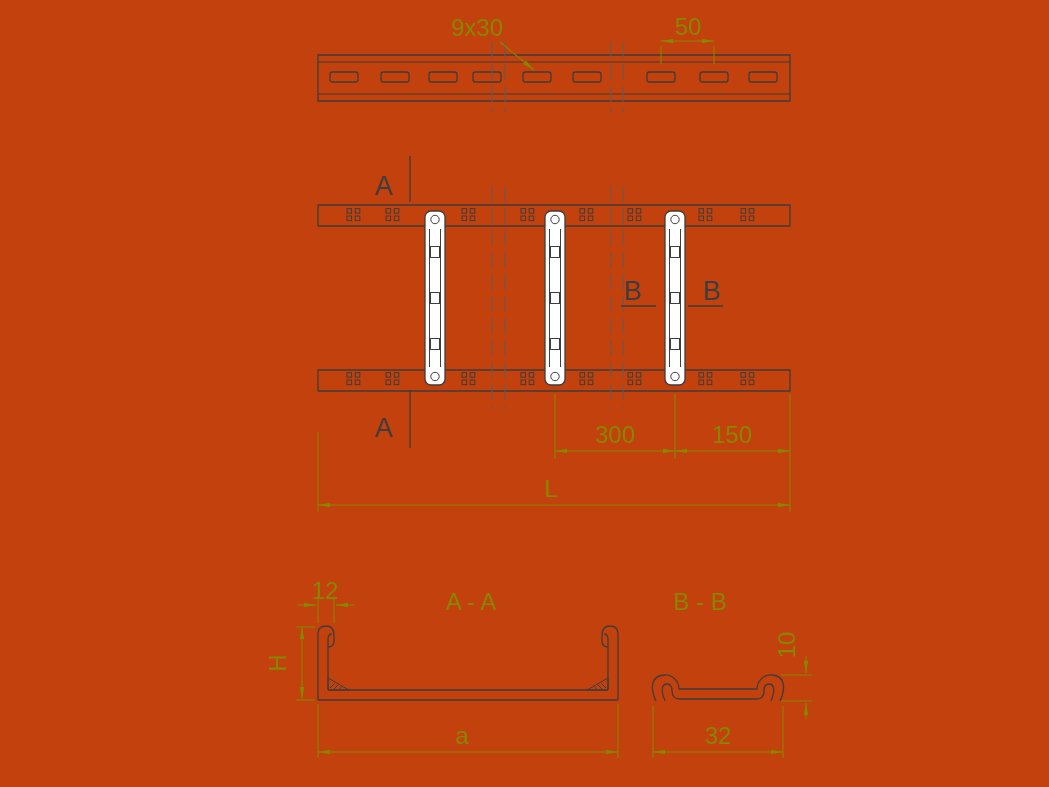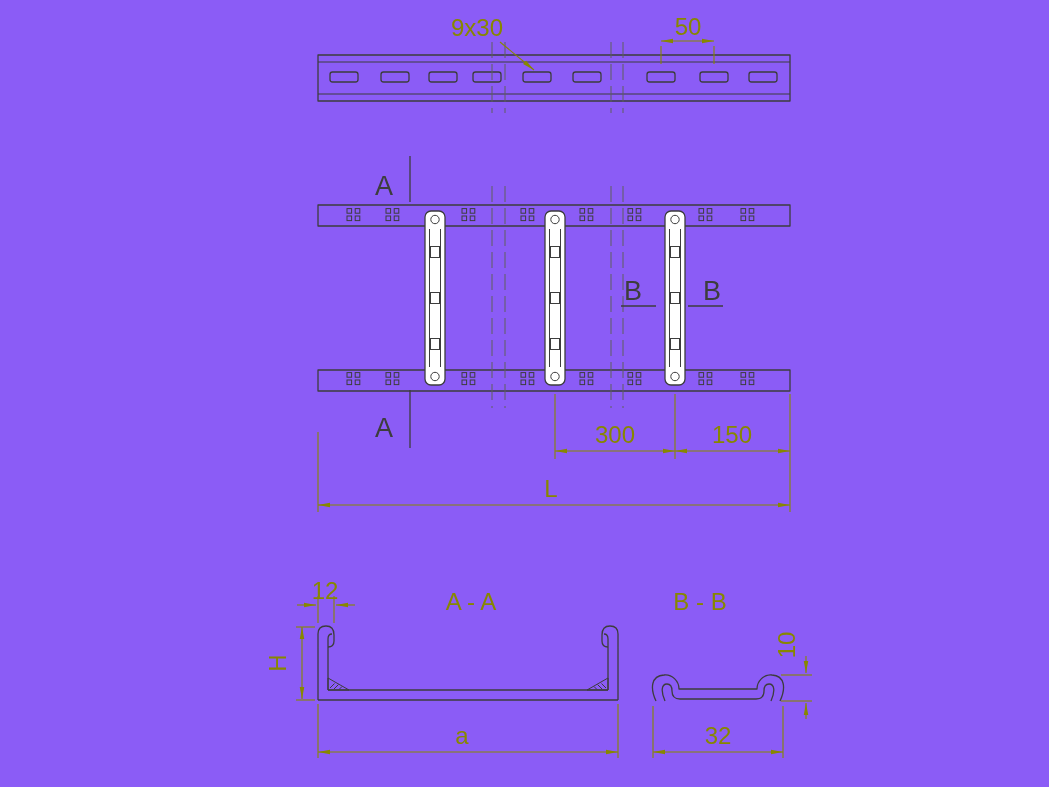--- a/index.html
+++ b/index.html
@@ -1,16 +1,16 @@
 <!DOCTYPE html>
 <html><head>
 <meta charset="utf-8">
 <style>
   html,body{margin:0;padding:0;background:#ffffff;}
-  .stage{position:relative;width:1049px;height:787px;background:#8b5cf6;overflow:hidden;
+  .stage{position:relative;width:1049px;height:787px;background:#c2410c;overflow:hidden;
          font-family:"Liberation Sans",sans-serif;}
   svg{display:block;}
   .ln{stroke:#3d3d3d;stroke-width:1.3;fill:none;stroke-linejoin:round;stroke-linecap:butt;}
   .lnf{stroke:#3d3d3d;stroke-width:1.3;fill:#ffffff;stroke-linejoin:round;}
   .ln1{stroke-width:1;}
   .hole{stroke:#3d3d3d;stroke-width:1;fill:none;}
   .phantom{stroke:#5f5f5f;stroke-width:1;fill:none;stroke-dasharray:16 6;}
   .dim{stroke:#878700;stroke-width:1.1;fill:none;}
   .dimtxt{fill:#878700;font-size:24px;font-family:"Liberation Sans",sans-serif;}
   .sectxt{fill:#3d3d3d;font-size:27px;font-family:"Liberation Sans",sans-serif;}

